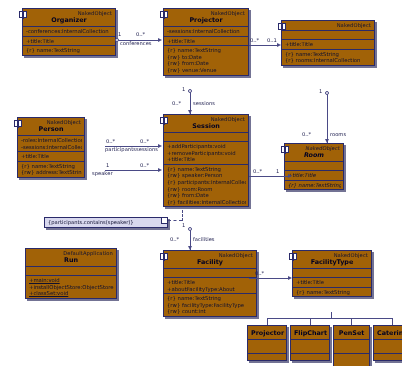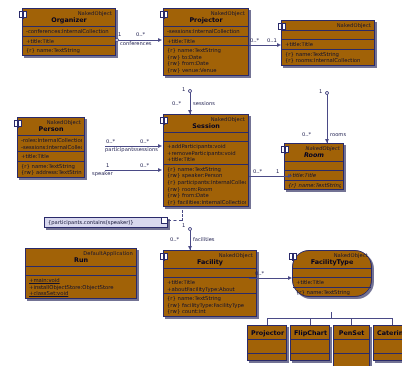--- a/index.html
+++ b/index.html
@@ -264,21 +264,21 @@
     </div>
     <div class="cls-compartment empty-comp"></div>
     <div class="cls-compartment">
       <div class="member">+title:Title</div>
     </div>
     <div class="cls-compartment">
       <div class="member">{r}  name:TextString</div>
     </div>
   </div>
 
-  <div class="uml-class" style="left:25px; top:248px; width:112px;">
+  <div class="uml-class" style="left:25px; top:248px; width:92px;">
     <div class="cls-header">
       <span class="stereo">DefaultApplication</span>
       <span class="cname">Run</span>
     </div>
     <div class="cls-compartment empty-comp"></div>
     <div class="cls-compartment">
       <div class="member static">+main:void</div>
       <div class="member static">+installObjectStore:ObjectStore</div>
       <div class="member static">+classSet:void</div>
     </div>
@@ -295,21 +295,21 @@
       <div class="member">+title:Title</div>
       <div class="member">+aboutFacilityType:About</div>
     </div>
     <div class="cls-compartment">
       <div class="member">{r}  name:TextString</div>
       <div class="member">{rw}  facilityType:FacilityType</div>
       <div class="member">{rw}  count:int</div>
     </div>
   </div>
 
-  <div class="uml-class" style="left:292px; top:250px; width:80px;border-radius:17px;">
+  <div class="uml-class" style="left:292px; top:250px; width:80px;">
     <span class="pin"></span>
     <div class="cls-header">
       <span class="stereo">NakedObject</span>
       <span class="cname">FacilityType</span>
     </div>
     <div class="cls-compartment empty-comp"></div>
     <div class="cls-compartment">
       <div class="member">+title:Title</div>
     </div>
     <div class="cls-compartment">

